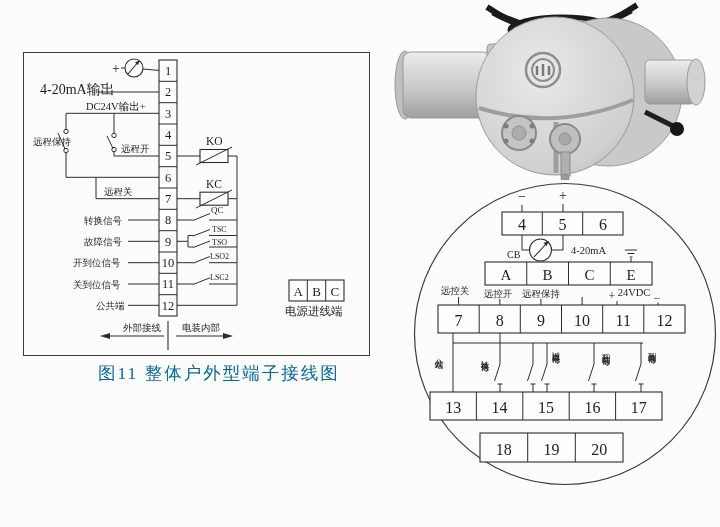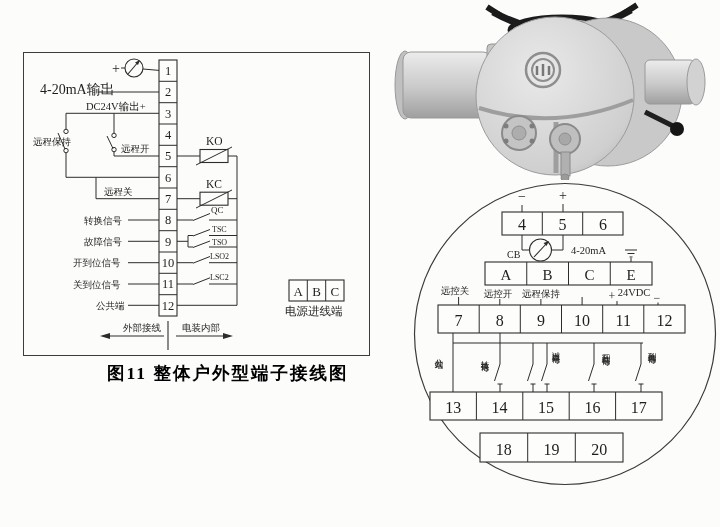--- a/index.html
+++ b/index.html
@@ -2,22 +2,22 @@
 <html><head>
 <meta charset="utf-8">
 <style>
   html,body{margin:0;padding:0;background:#ffffff;}
   .page{position:relative;width:720px;height:527px;background:#fcfcfb;overflow:hidden;
         font-family:"Liberation Serif","DejaVu Serif",serif;color:#1e1e1e;}
   .watermark{position:absolute;left:213px;top:189px;font-size:27px;letter-spacing:1px;
         color:#9a9a9a;opacity:.55;white-space:nowrap;z-index:9;pointer-events:none;}
   .left-box{position:absolute;left:23px;top:52px;width:345px;height:302px;
         border:1.3px solid #3c3c3c;background:transparent;}
-  .caption{position:absolute;left:107px;top:361px;font-size:17.5px;font-weight:bold;
-        letter-spacing:2px;color:#000000;white-space:nowrap;}
+  .caption{position:absolute;left:98px;top:361px;font-size:17.5px;font-weight:normal;
+        letter-spacing:2px;color:#0369a1;white-space:nowrap;}
   .photo{position:absolute;left:393px;top:0px;width:320px;height:180px;}
   .circle-box{position:absolute;left:405px;top:180px;width:315px;height:312px;}
   .vlabel{position:absolute;writing-mode:vertical-rl;text-orientation:upright;
         font-size:8.5px;line-height:1;letter-spacing:1px;color:#222;white-space:nowrap;}
   svg text{fill:#1e1e1e;font-family:"Liberation Serif","DejaVu Serif",serif;}
   svg .w{stroke:#2c2c2c;stroke-width:1;fill:none;}
   svg .w2{stroke:#2c2c2c;stroke-width:1.1;fill:none;}
   svg .box{stroke:#2c2c2c;stroke-width:1.1;fill:#fdfdfc;}
 </style>
 </head>

